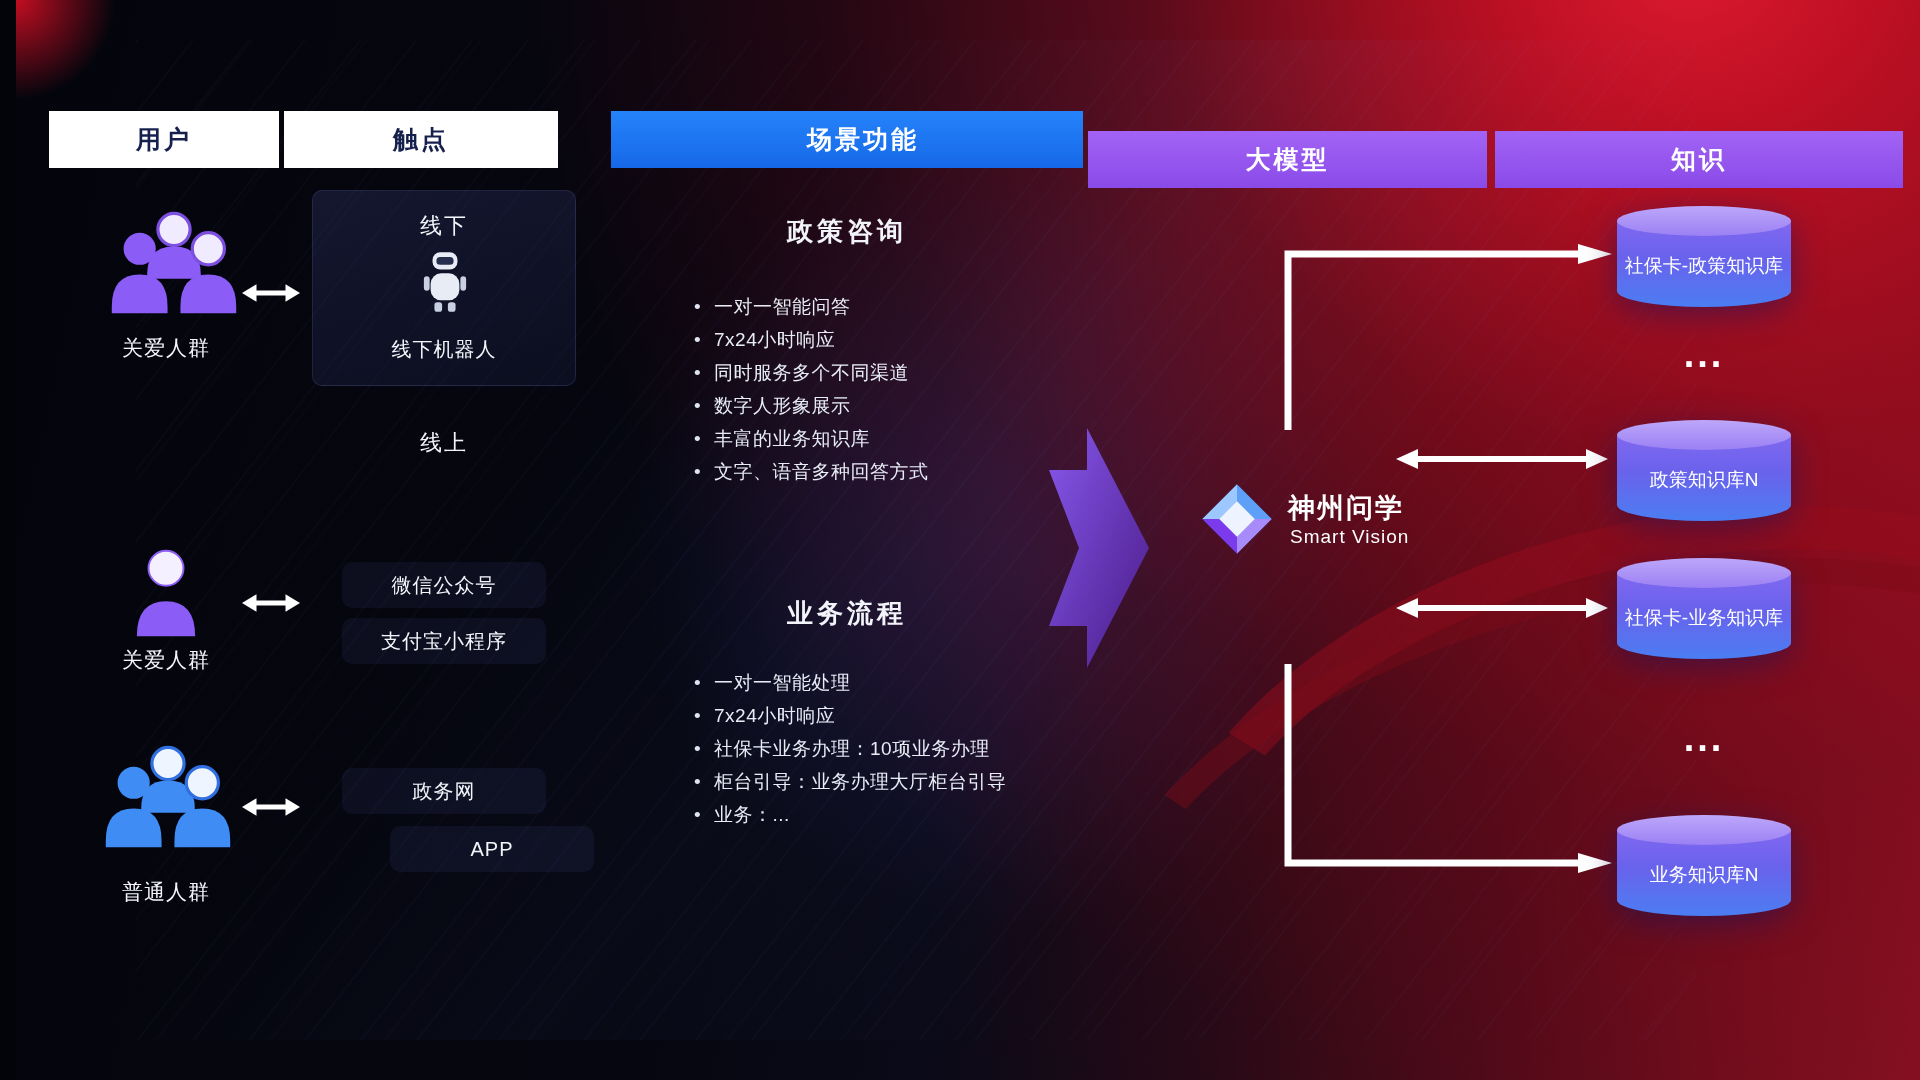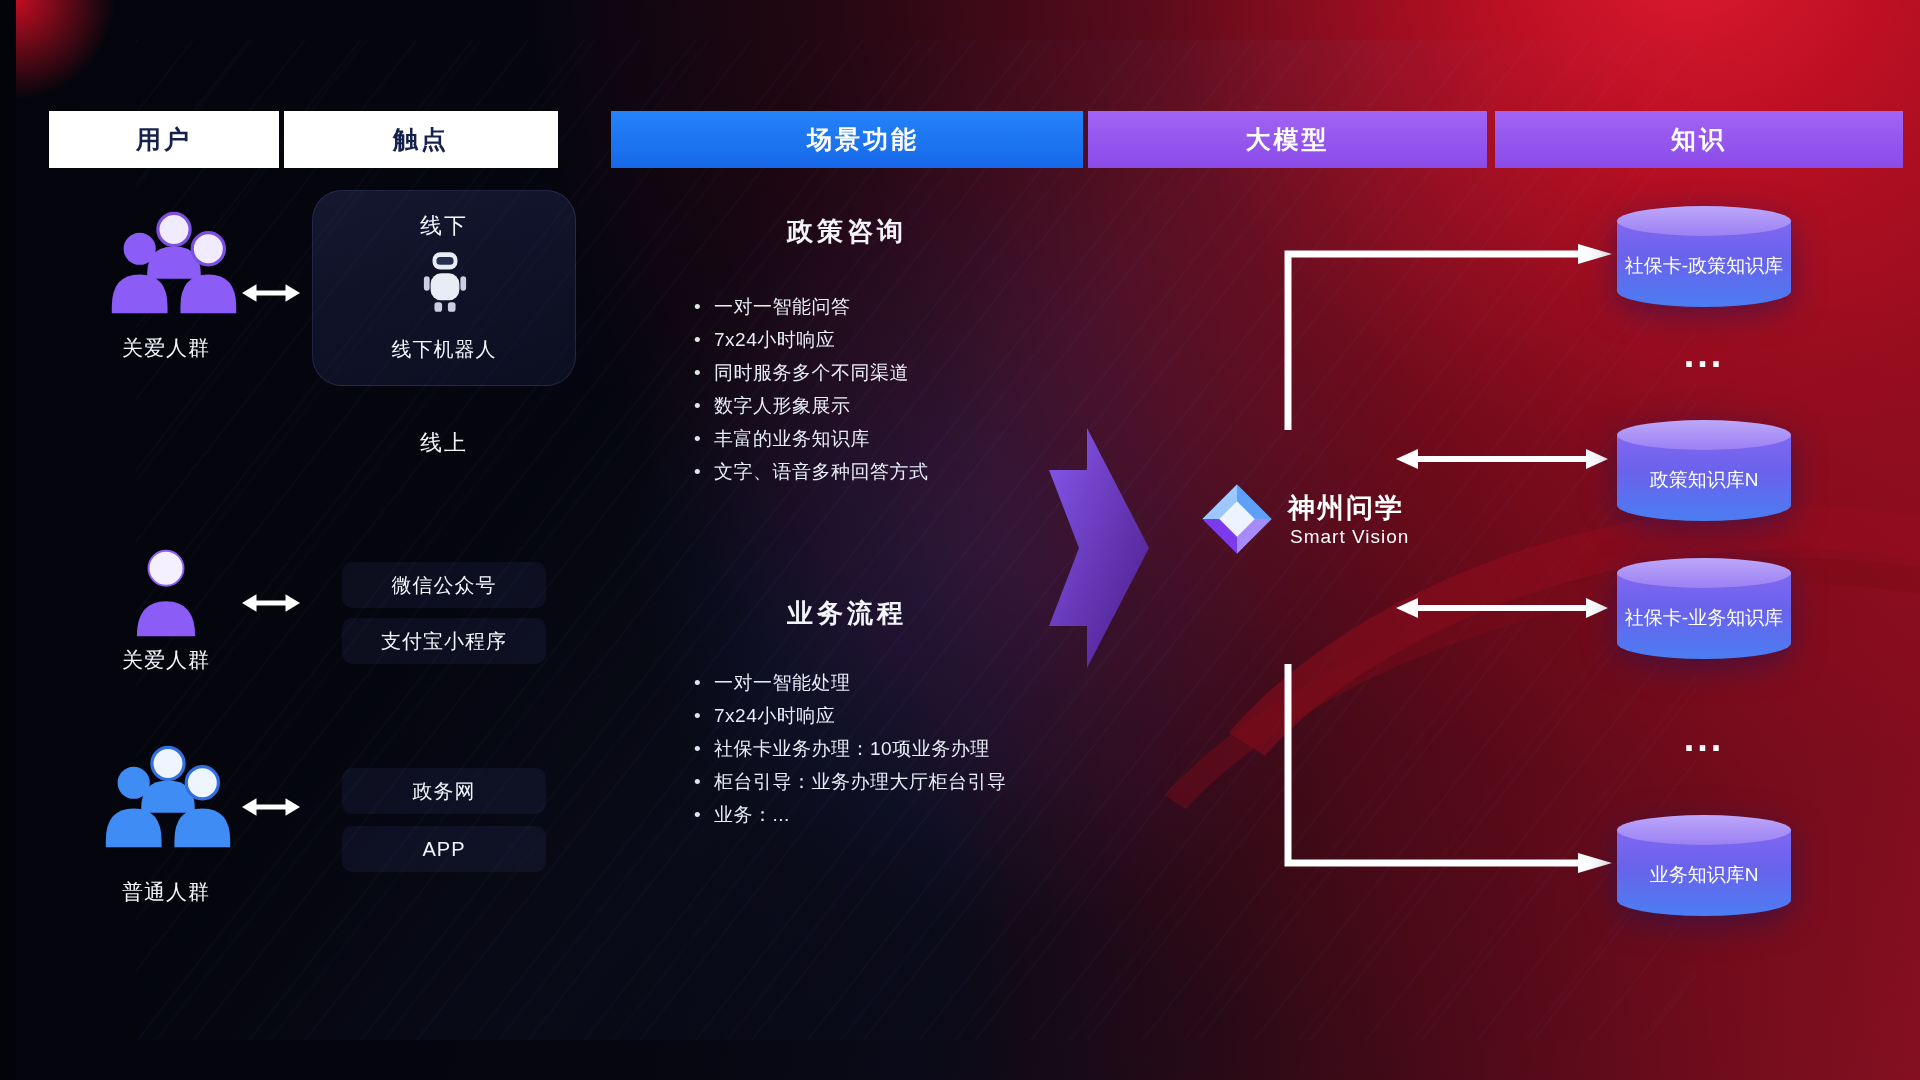--- a/index.html
+++ b/index.html
@@ -25,28 +25,28 @@
   .swoosh1 { position:absolute; right:-260px; bottom:-60px; width:1050px; height:620px; border-radius:50%;
     border:44px solid transparent; border-top-color:rgba(150,12,28,0.5); transform:rotate(-13deg); }
   .swoosh2 { position:absolute; right:-330px; bottom:-190px; width:1200px; height:700px; border-radius:50%;
     border:26px solid transparent; border-top-color:rgba(125,10,24,0.45); transform:rotate(-11deg); }
 
   
   .hdr { position:absolute; top:111px; height:57px; display:flex; align-items:center; justify-content:center;
     font-size:25px; font-weight:bold; letter-spacing:3px; }
   .hdr-white  { background:#ffffff; color:#15204d; }
   .hdr-blue   { background:linear-gradient(180deg,#2583fa,#1668e8); color:#ffffff; }
-  .hdr-purple { background:linear-gradient(180deg,#a263f5,#8a4ae8); color:#ffffff; }
+  .hdr-purple { background:linear-gradient(180deg,#a263f5,#8a4ae8); color:#ffffff;margin-top:20px; }
 
   
   .icon-abs { position:absolute; }
   .ulabel { position:absolute; width:170px; text-align:center; color:#f3f5fb; font-size:21px; letter-spacing:1px; }
 
   
-  .obox { position:absolute; left:296px; top:190px; width:264px; height:196px; border-radius:30px;
+  .obox { position:absolute; left:296px; top:190px; width:264px; height:196px; border-radius:10px;
     background:linear-gradient(160deg, rgba(72,82,155,0.24), rgba(28,32,68,0.32));
     border:1px solid rgba(150,160,255,0.14); }
   .obox-title { position:absolute; top:20px; left:0; width:100%; text-align:center; color:#f3f5fb; font-size:22px; letter-spacing:2px; }
   .obox-caption { position:absolute; bottom:22px; left:0; width:100%; text-align:center; color:#f3f5fb; font-size:20px; letter-spacing:1px; }
   .online-title { position:absolute; left:328px; top:428px; width:200px; text-align:center; color:#f3f5fb; font-size:22px; letter-spacing:2px; }
   .panel { position:absolute; left:326px; width:204px; height:46px; border-radius:10px;
     background:rgba(92,102,185,0.10); display:flex; align-items:center; justify-content:center;
     color:#f3f5fb; font-size:20px; letter-spacing:1px; }
 
   
@@ -145,21 +145,21 @@
       <rect x="28" y="54" width="8" height="10" rx="3" fill="#c8d0e2"></rect>
     </svg>
     <div class="obox-caption">线下机器人</div>
   </div>
 
   <div class="online-title">线上</div>
 
   <div class="panel" style="top:562px;">微信公众号</div>
   <div class="panel" style="top:618px;">支付宝小程序</div>
   <div class="panel" style="top:768px;">政务网</div>
-  <div class="panel" style="top:826px;">APP</div>
+  <div class="panel" style="top:826px;margin-left:48px;">APP</div>
 
   <div class="stitle" style="top:214px;">政策咨询</div>
   <ul class="slist" style="top:290px;">
     <li>一对一智能问答</li>
     <li>7x24小时响应</li>
     <li>同时服务多个不同渠道</li>
     <li>数字人形象展示</li>
     <li>丰富的业务知识库</li>
     <li>文字、语音多种回答方式</li>
   </ul>

